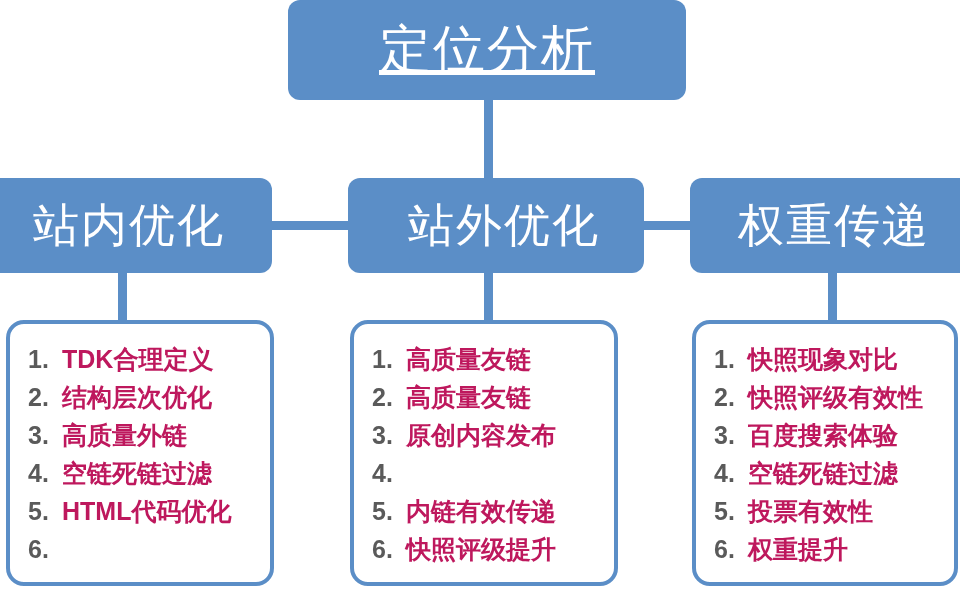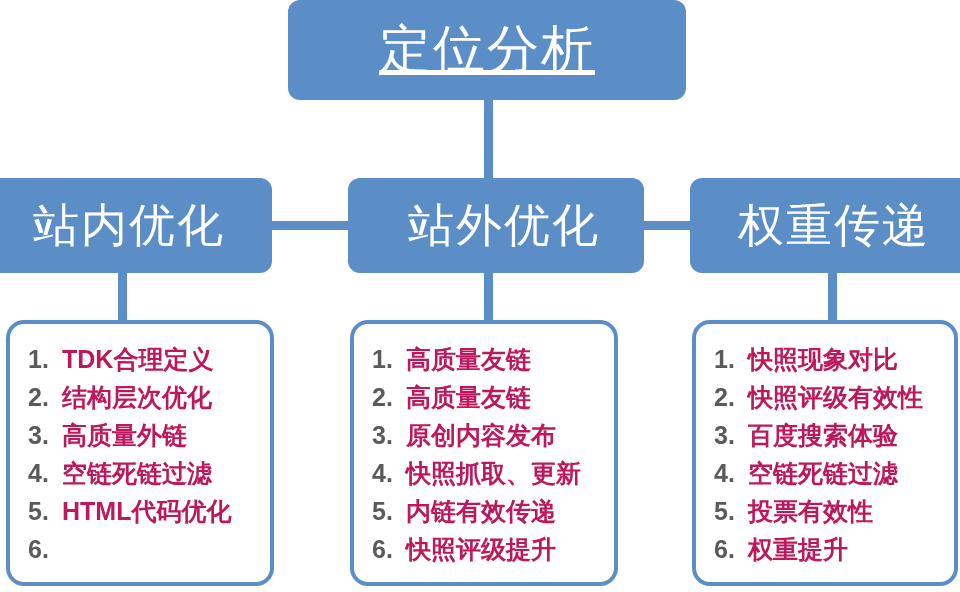--- a/index.html
+++ b/index.html
@@ -148,21 +148,20 @@
       <li>
         <span class="li-num">2.</span>
         <span class="li-text">高质量友链</span>
       </li>
       <li>
         <span class="li-num">3.</span>
         <span class="li-text">原创内容发布</span>
       </li>
       <li>
         <span class="li-num">4.</span>
-        <span class="li-text">快照抓取、更新</span>
       </li>
       <li>
         <span class="li-num">5.</span>
         <span class="li-text">内链有效传递</span>
       </li>
       <li>
         <span class="li-num">6.</span>
         <span class="li-text">快照评级提升</span>
       </li>
     </ol>

